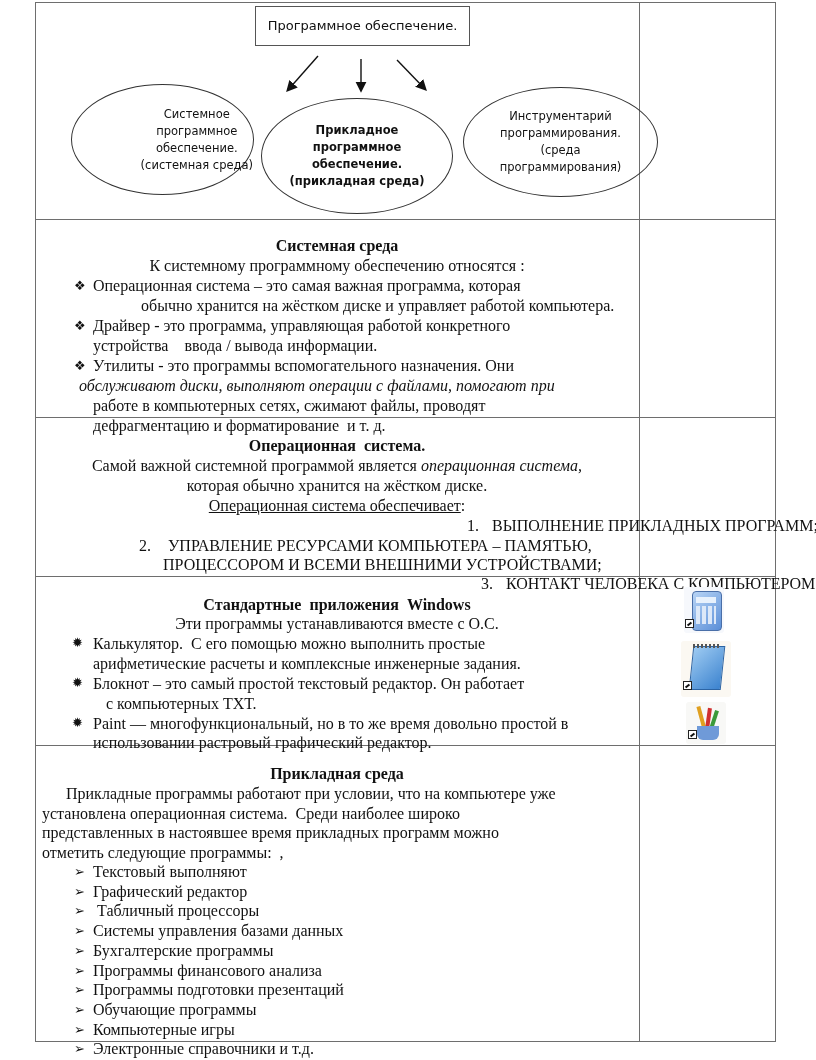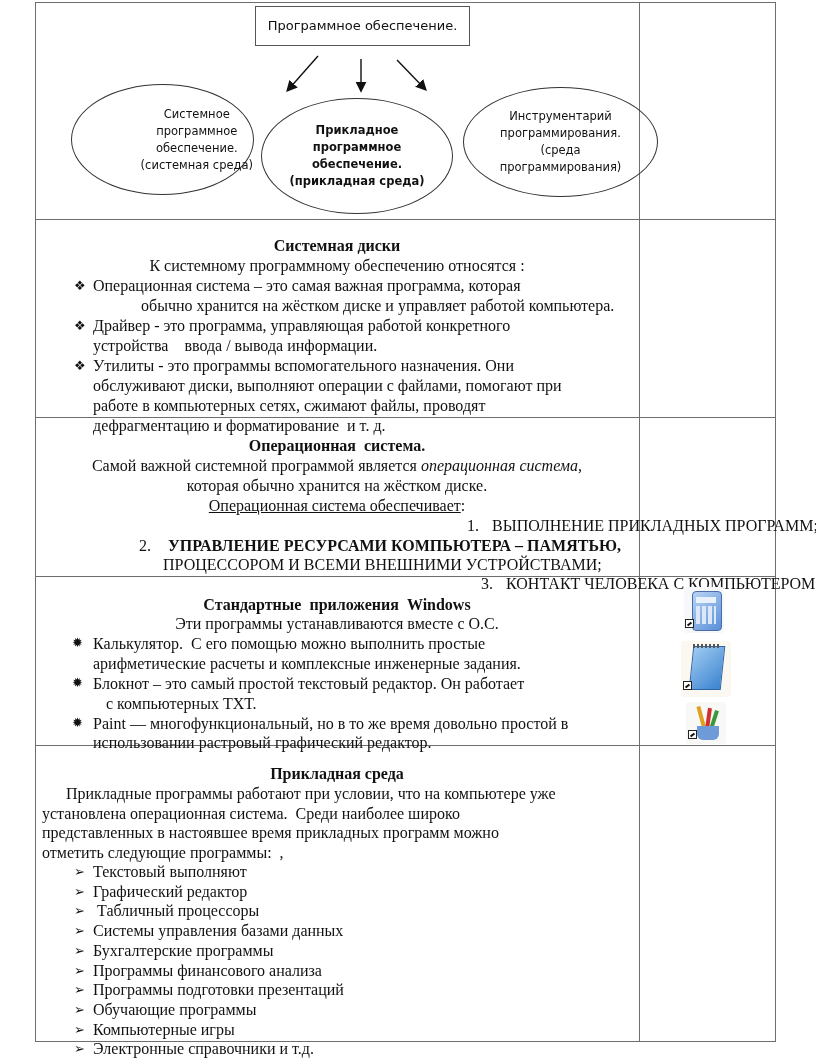--- a/index.html
+++ b/index.html
@@ -77,53 +77,53 @@
     <div>
       <span>Инструментарий</span>
       <span>программирования.</span>
       <span>(среда</span>
       <span>программирования)</span>
     </div>
   </div>
 </div>
 
 <div>
-  <div class="text bold center" style="left:35px; width:604px; top:236px;">Системная диски</div>
+  <div class="text bold center" style="left:35px; width:604px; top:236px;">Системная среда</div>
   <div class="text center" style="left:35px; width:604px; top:256px;">К системному программному обеспечению относятся :</div>
 
   <span class="bullet" style="left:74px; top:278px;">❖</span>
   <div class="text" style="left:93px; top:276px;">Операционная система – это самая важная программа, которая</div>
   <div class="text" style="left:93px; top:296px;margin-left:48px;">обычно хранится на жёстком диске и управляет работой компьютера.</div>
 
   <span class="bullet" style="left:74px; top:318px;">❖</span>
   <div class="text" style="left:93px; top:316px;">Драйвер - это программа, управляющая работой конкретного</div>
   <div class="text" style="left:93px; top:336px; white-space:pre;">устройства    ввода / вывода информации.</div>
 
   <span class="bullet" style="left:74px; top:358px;">❖</span>
   <div class="text" style="left:93px; top:356px;">Утилиты  - это программы вспомогательного назначения. Они</div>
-  <div class="text" style="left:93px; top:376px;">обслуживают диски, выполняют операции с файлами, помогают при</div>
+  <div class="text" style="left:79px; top:376px;font-style:italic;">обслуживают диски, выполняют операции с файлами, помогают при</div>
   <div class="text" style="left:93px; top:396px;">работе в компьютерных сетях, сжимают файлы, проводят</div>
   <div class="text" style="left:93px; top:416px; white-space:pre;">дефрагментацию и форматирование  и т. д.</div>
 </div>
 
 <div>
   <div class="text bold center" style="left:35px; width:604px; top:436px; white-space:pre;">Операционная  система.</div>
   <div class="text center" style="left:35px; width:604px; top:456px;">
     <span>Самой важной системной программой является </span><i>операционная система,</i>
   </div>
   <div class="text center" style="left:35px; width:604px; top:476px;">которая обычно хранится на жёстком диске.</div>
   <div class="text center" style="left:35px; width:604px; top:496px;">
     <u>Операционная система обеспечивает</u><span>:</span>
   </div>
 
   <div class="text" style="left:467px; top:516px;">1.</div>
   <div class="text" style="left:492px; top:516px;">ВЫПОЛНЕНИЕ ПРИКЛАДНЫХ ПРОГРАММ;</div>
 
   <div class="text" style="left:139px; top:536px;">2.</div>
-  <div class="text" style="left:168px; top:536px;font-weight:bold;">УПРАВЛЕНИЕ РЕСУРСАМИ КОМПЬЮТЕРА – ПАМЯТЬЮ,</div>
+  <div class="text" style="left:168px; top:536px;">УПРАВЛЕНИЕ РЕСУРСАМИ КОМПЬЮТЕРА – ПАМЯТЬЮ,</div>
   <div class="text" style="left:163px; top:555px;">ПРОЦЕССОРОМ И ВСЕМИ ВНЕШНИМИ УСТРОЙСТВАМИ;</div>
 
   <div class="text" style="left:481px; top:574px;">3.</div>
   <div class="text" style="left:506px; top:574px;">КОНТАКТ ЧЕЛОВЕКА С КОМПЬЮТЕРОМ.</div>
 </div>
 
 <div>
   <div class="text bold center" style="left:35px; width:604px; top:595px; white-space:pre;">Стандартные  приложения  Windows</div>
   <div class="text center" style="left:35px; width:604px; top:614px;">Эти программы устанавливаются вместе с О.С.</div>
 

